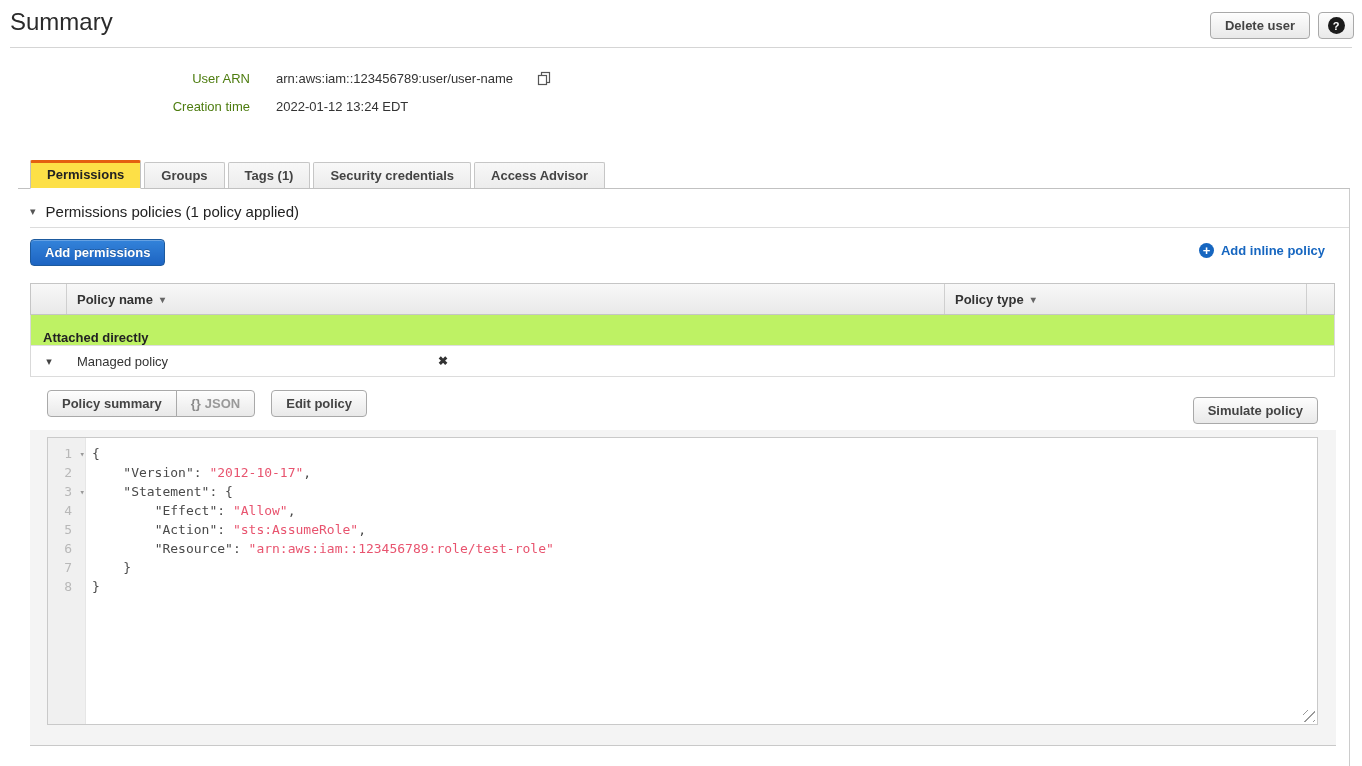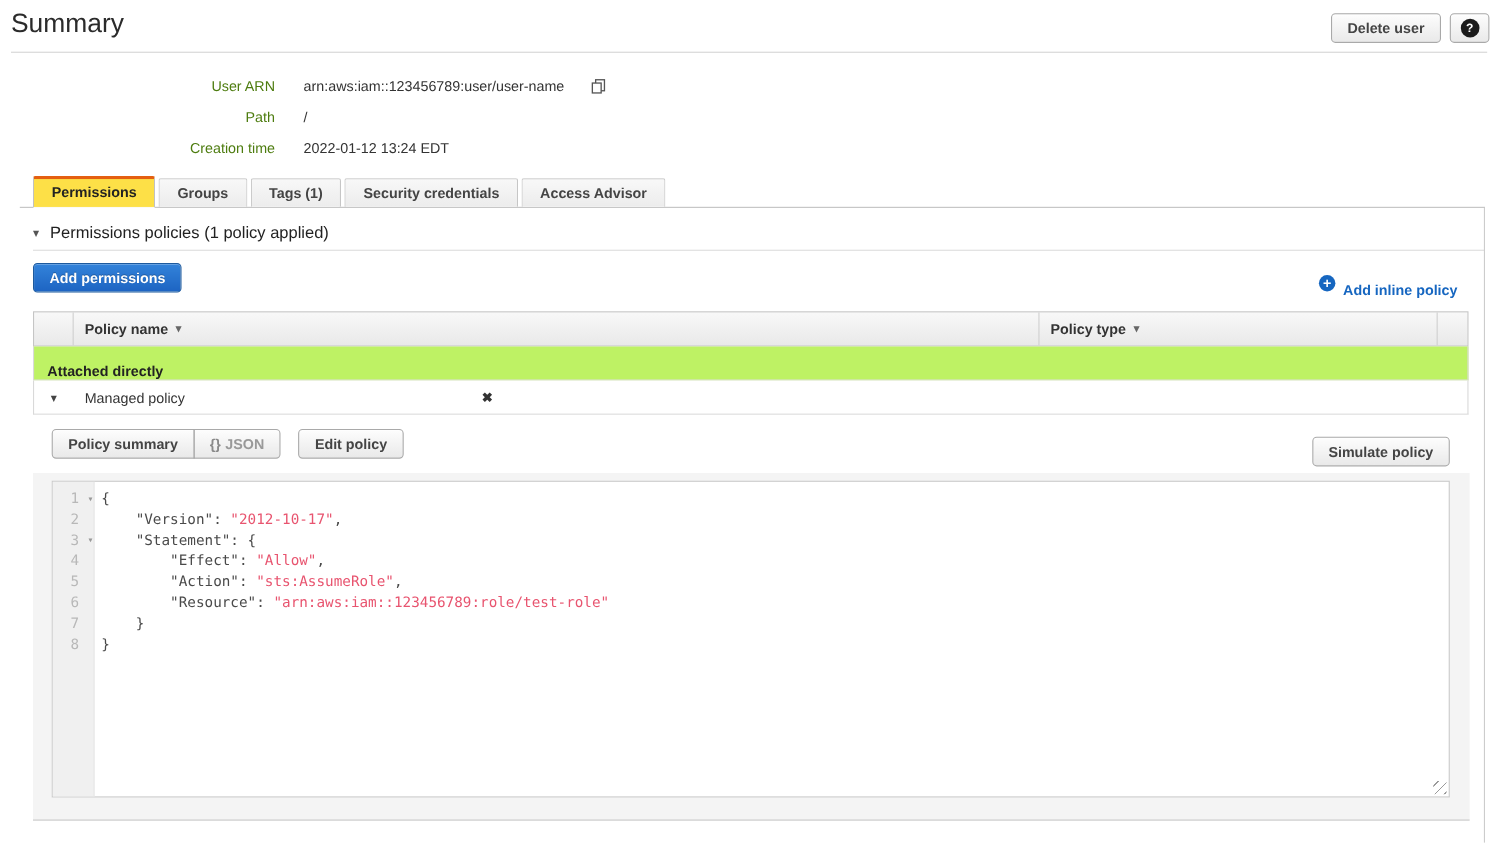--- a/index.html
+++ b/index.html
@@ -62,21 +62,21 @@
     left:30px; top:239px;
     background:linear-gradient(#3383da,#1d64c2); color:#fff;
     border:1px solid #1d5a9e; text-shadow:0 -1px 0 rgba(0,0,0,.25);
     box-shadow:0 1px 0 rgba(255,255,255,.25) inset;
   }
   .add-inline { right:37px; top:243px; display:flex; align-items:center; gap:7px; cursor:pointer; }
   .plus-circle {
     width:15px; height:15px; border-radius:50%; background:#1666c0; color:#fff;
     font-size:13px; font-weight:bold; display:flex; align-items:center; justify-content:center; line-height:15px;
   }
-  .add-inline-label { font-size:13px; font-weight:bold; color:#1666c0;margin-top:13px; }
+  .add-inline-label { font-size:13px; font-weight:bold; color:#1666c0; }
 
   
   .policy-table { left:30px; top:283px; width:1305px; font-size:13px; }
   .ptable-header {
     display:flex; height:32px; align-items:center;
     background:linear-gradient(#f8f8f8,#e9e9e9);
     border:1px solid #c5c5c5; font-weight:bold; color:#333;
   }
   .col-expand { width:36px; height:100%; border-right:1px solid #cfcfcf; display:flex; align-items:center; justify-content:center; }
   .col-name { flex:1; padding-left:10px; display:flex; align-items:center; gap:7px; cursor:pointer;text-align:right; }
@@ -151,24 +151,20 @@
     <span class="detail-label">User ARN</span>
     <span class="detail-value">
       <span>arn:aws:iam::123456789:user/user-name</span>
       <span class="copy-icon">
         <svg width="15" height="15" viewBox="0 0 15 15">
           <rect x="4.5" y="1.5" width="8" height="10" fill="#fff" stroke="#555" stroke-width="1.2"></rect>
           <rect x="1.5" y="4.5" width="8" height="9" fill="#fff" stroke="#555" stroke-width="1.2"></rect>
         </svg>
       </span>
     </span>
-  </div>
-  <div class="detail-row">
-    <span class="detail-label">Path</span>
-    <span class="detail-value">/</span>
   </div>
   <div class="detail-row">
     <span class="detail-label">Creation time</span>
     <span class="detail-value">2022-01-12 13:24 EDT</span>
   </div>
 </div>
 
 <div class="abs tabbar">
   <div class="tab active">Permissions</div>
   <div class="tab">Groups</div>

